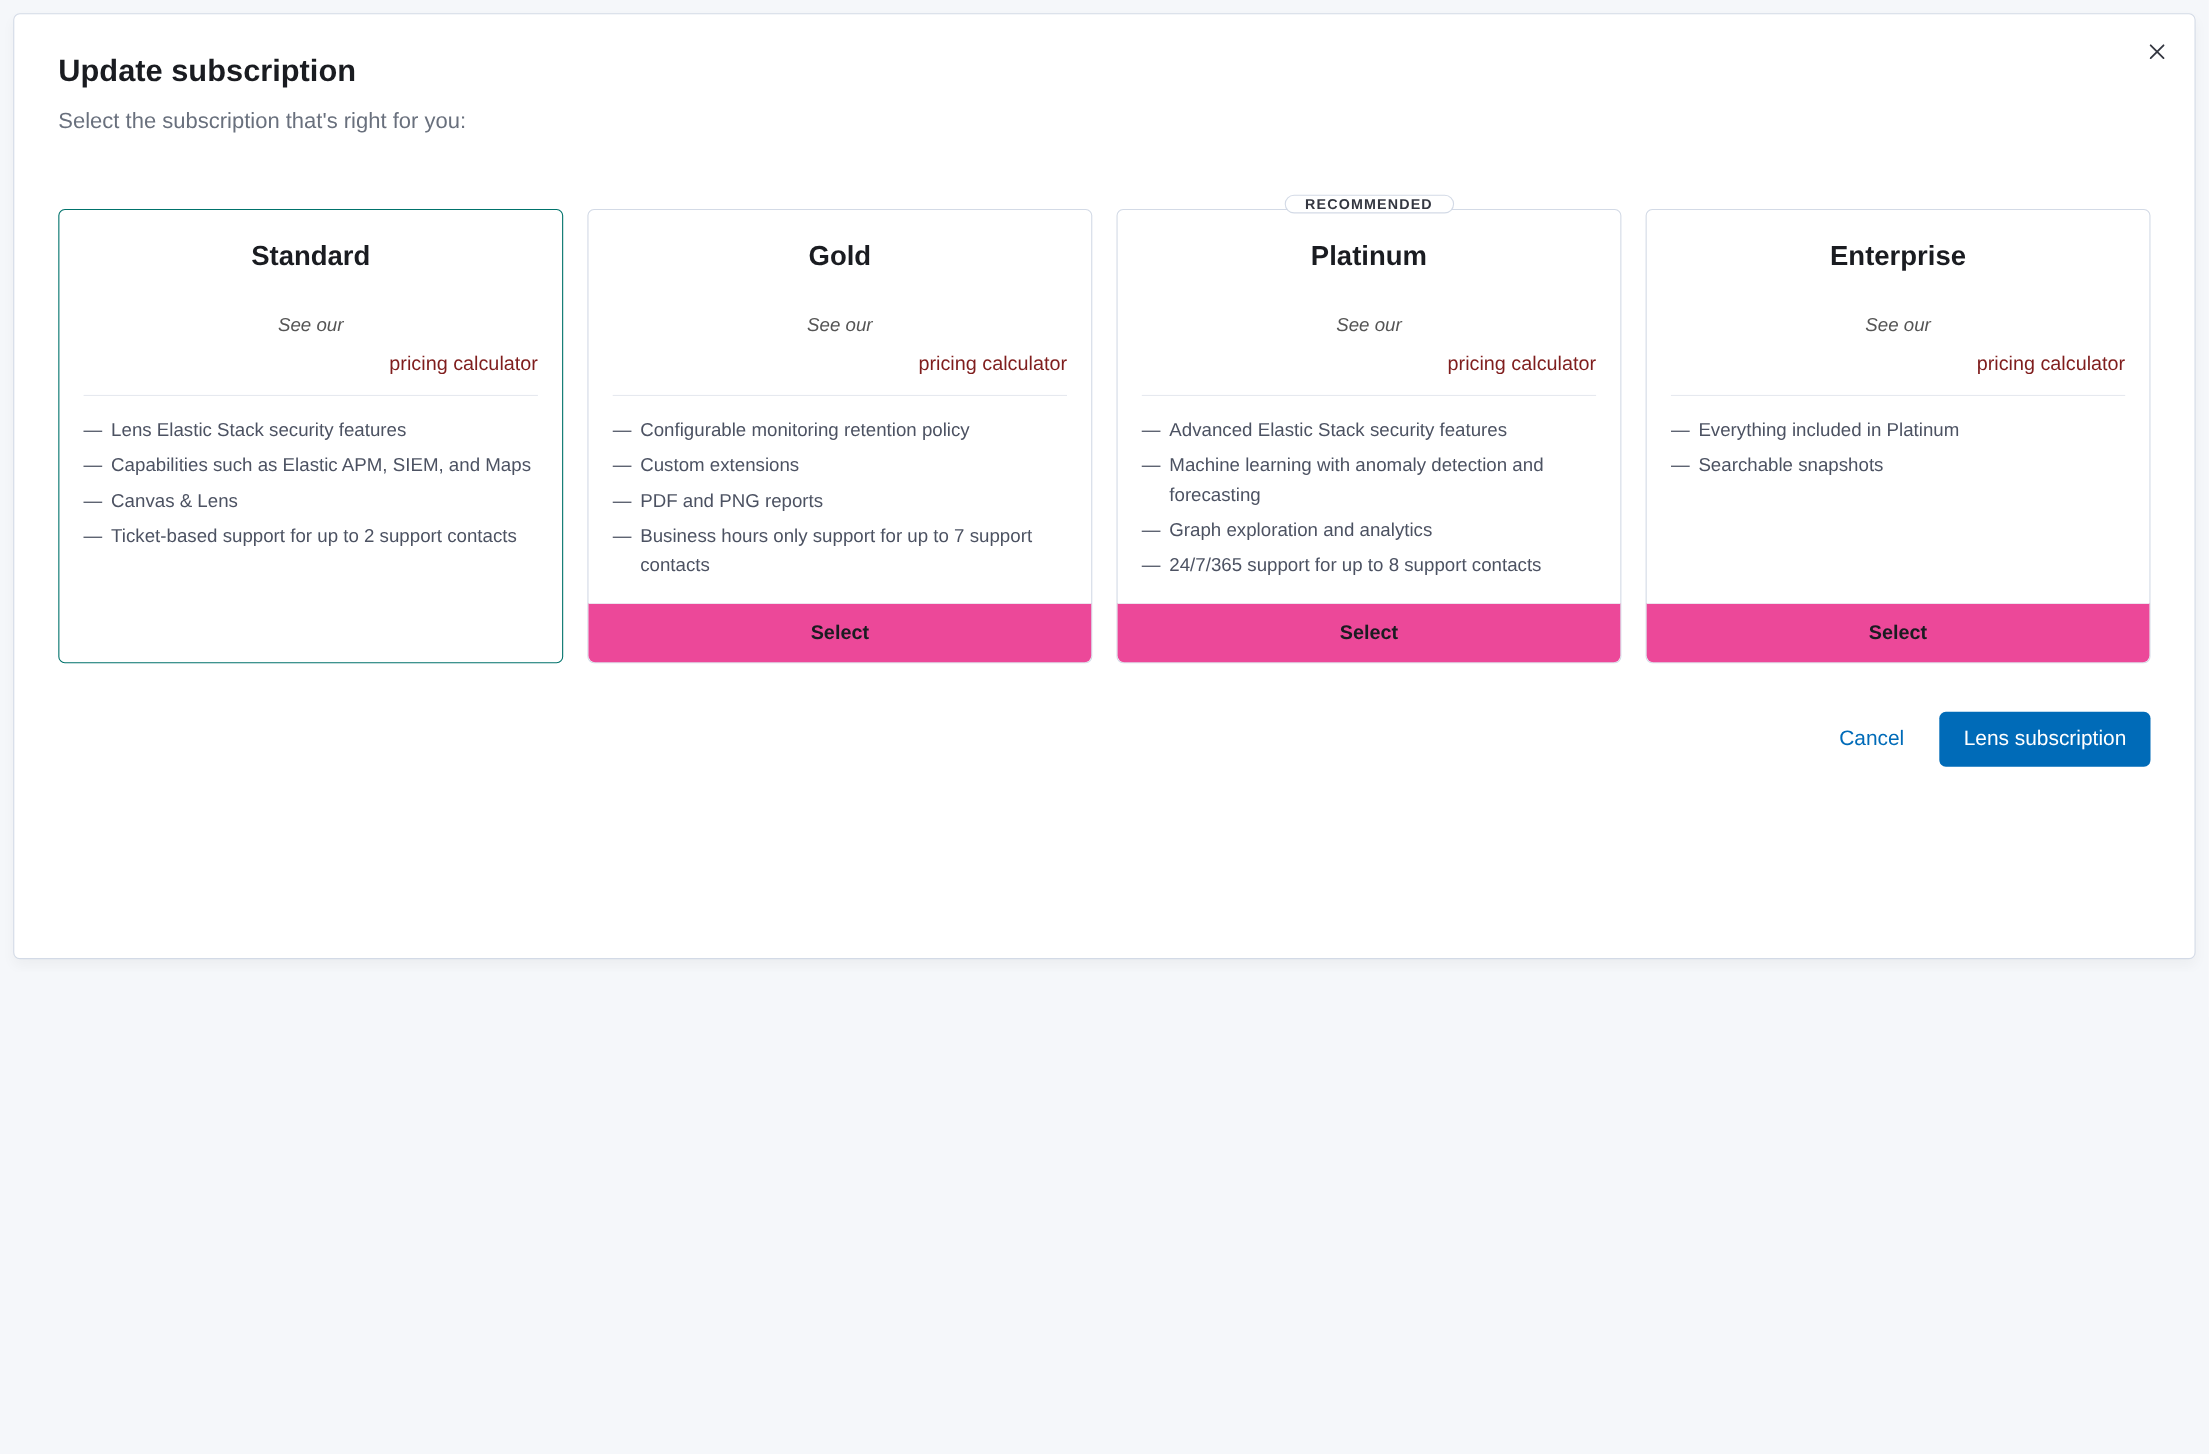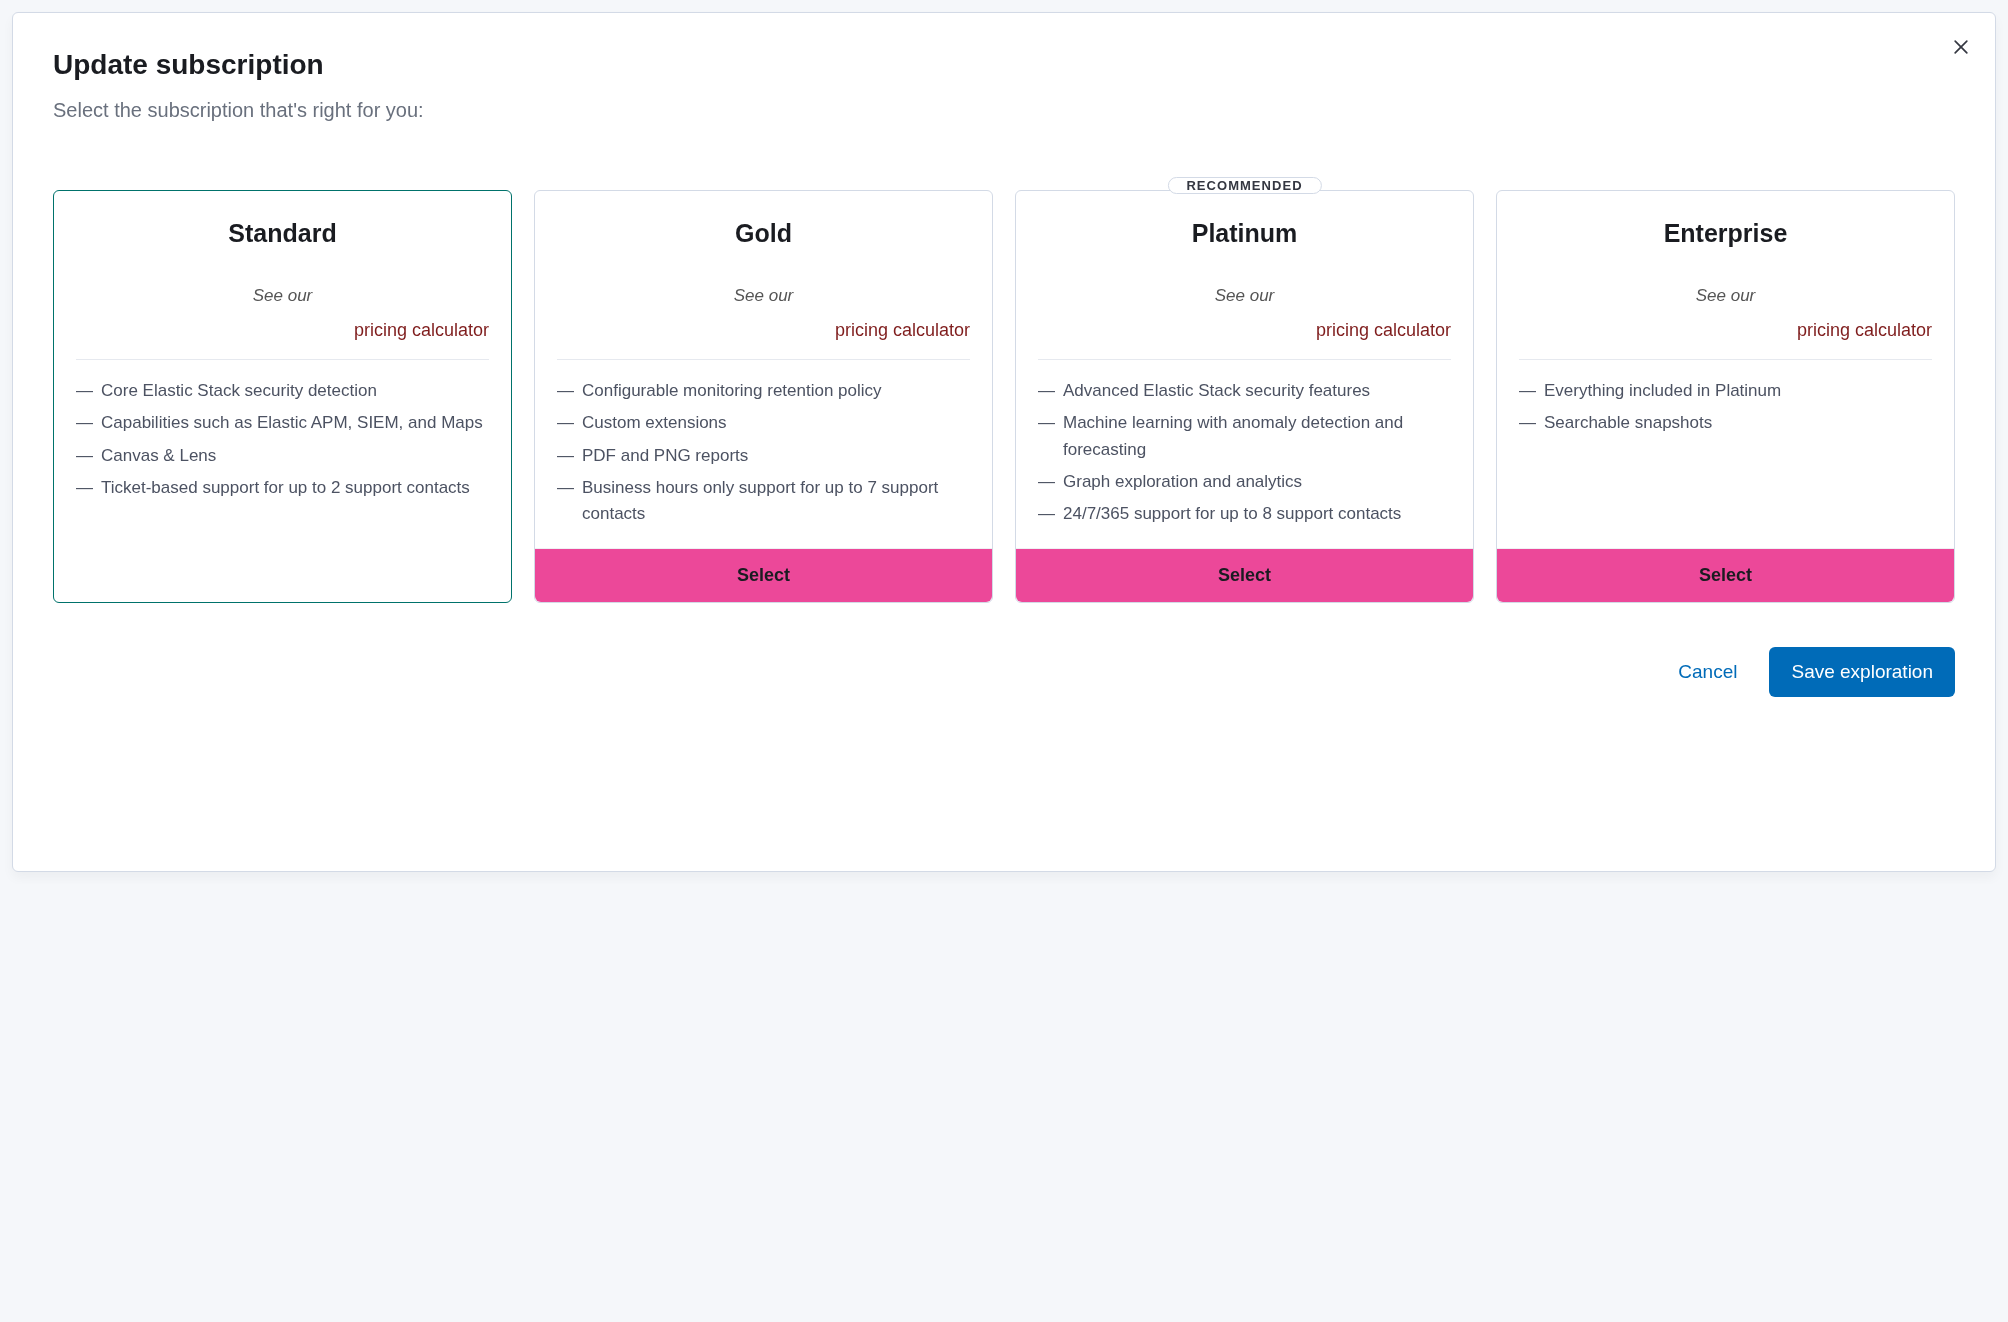--- a/index.html
+++ b/index.html
@@ -168,21 +168,21 @@
   <div class="cards">
       <div class="card selected">
         <div class="card-body">
           <div class="card-name">Standard</div>
           <div class="see-our">See our</div>
           <a class="pricing-link" href="#">pricing calculator</a>
           <hr class="divider">
           <ul class="features">
             <li>
               <span class="dash">—</span>
-              <span>Core Elastic Stack security detection</span>
+              <span>Lens Elastic Stack security features</span>
             </li>
             <li>
               <span class="dash">—</span>
               <span>Capabilities such as Elastic APM, SIEM, and Maps</span>
             </li>
             <li>
               <span class="dash">—</span>
               <span>Canvas &amp; Lens</span>
             </li>
             <li>
@@ -263,16 +263,16 @@
               <span>Searchable snapshots</span>
             </li>
           </ul>
         </div>
         <div class="card-footer">Select</div>
       </div>
     </div>
 
   <div class="actions">
     <button class="cancel-btn">Cancel</button>
-    <button class="save-btn">Save exploration</button>
+    <button class="save-btn">Lens subscription</button>
   </div>
 
 </div>
 
 </body></html>

